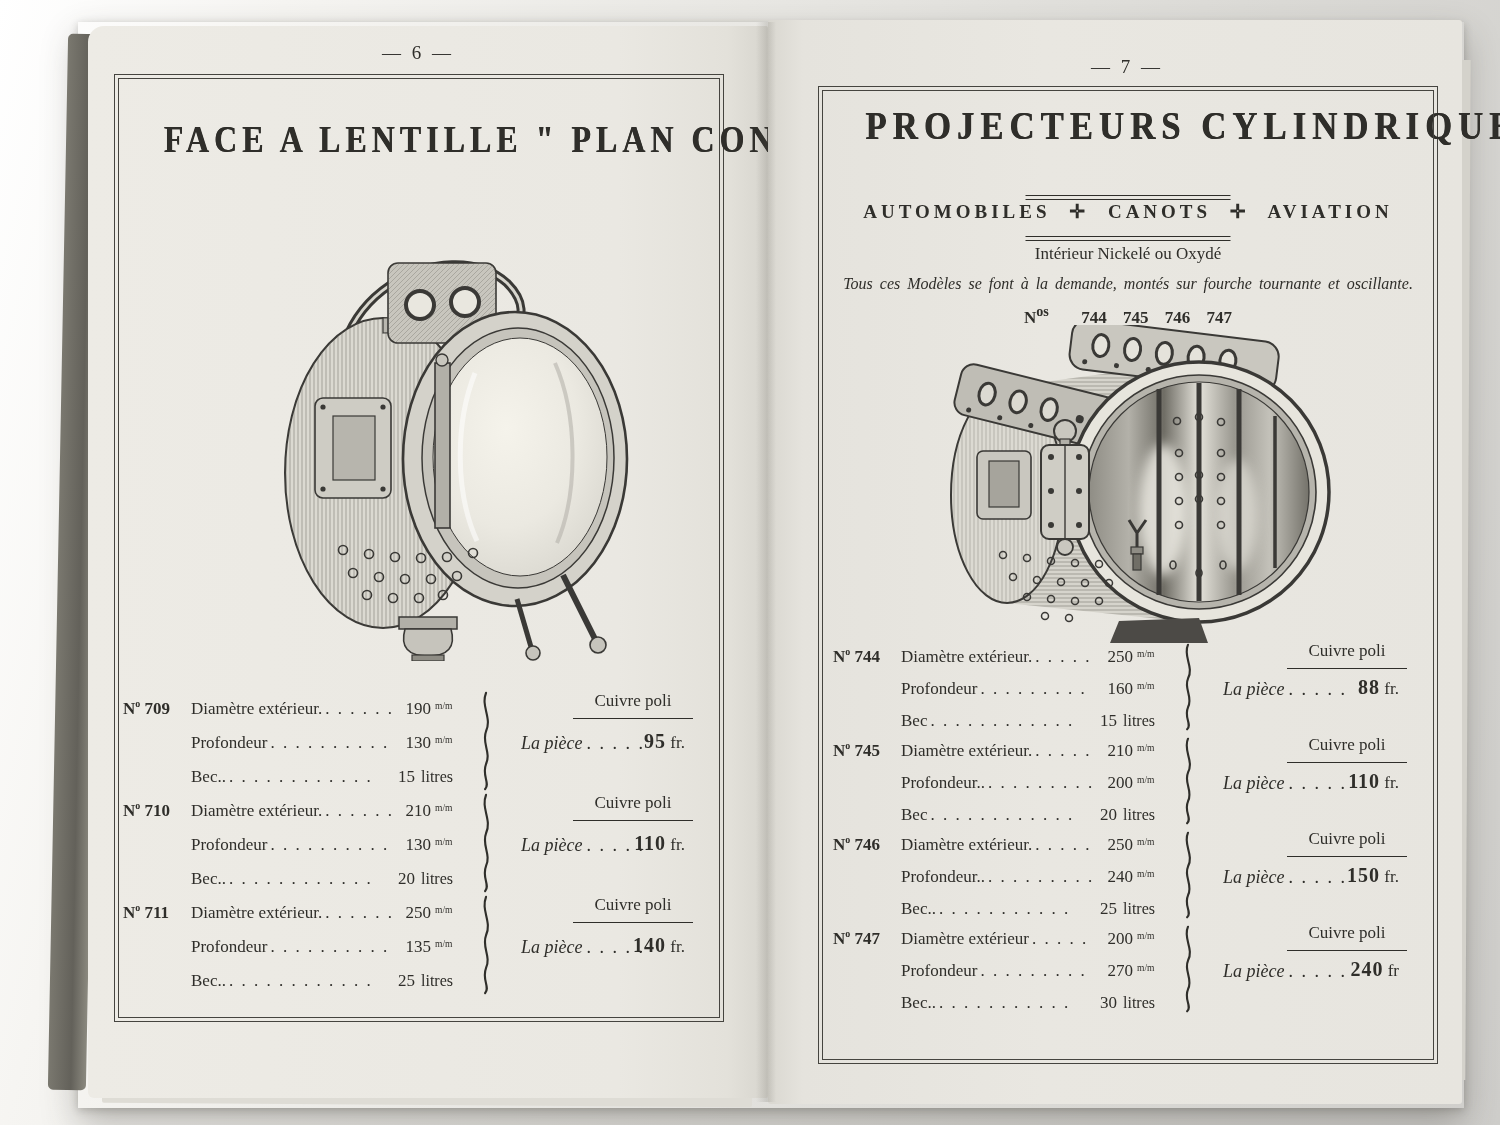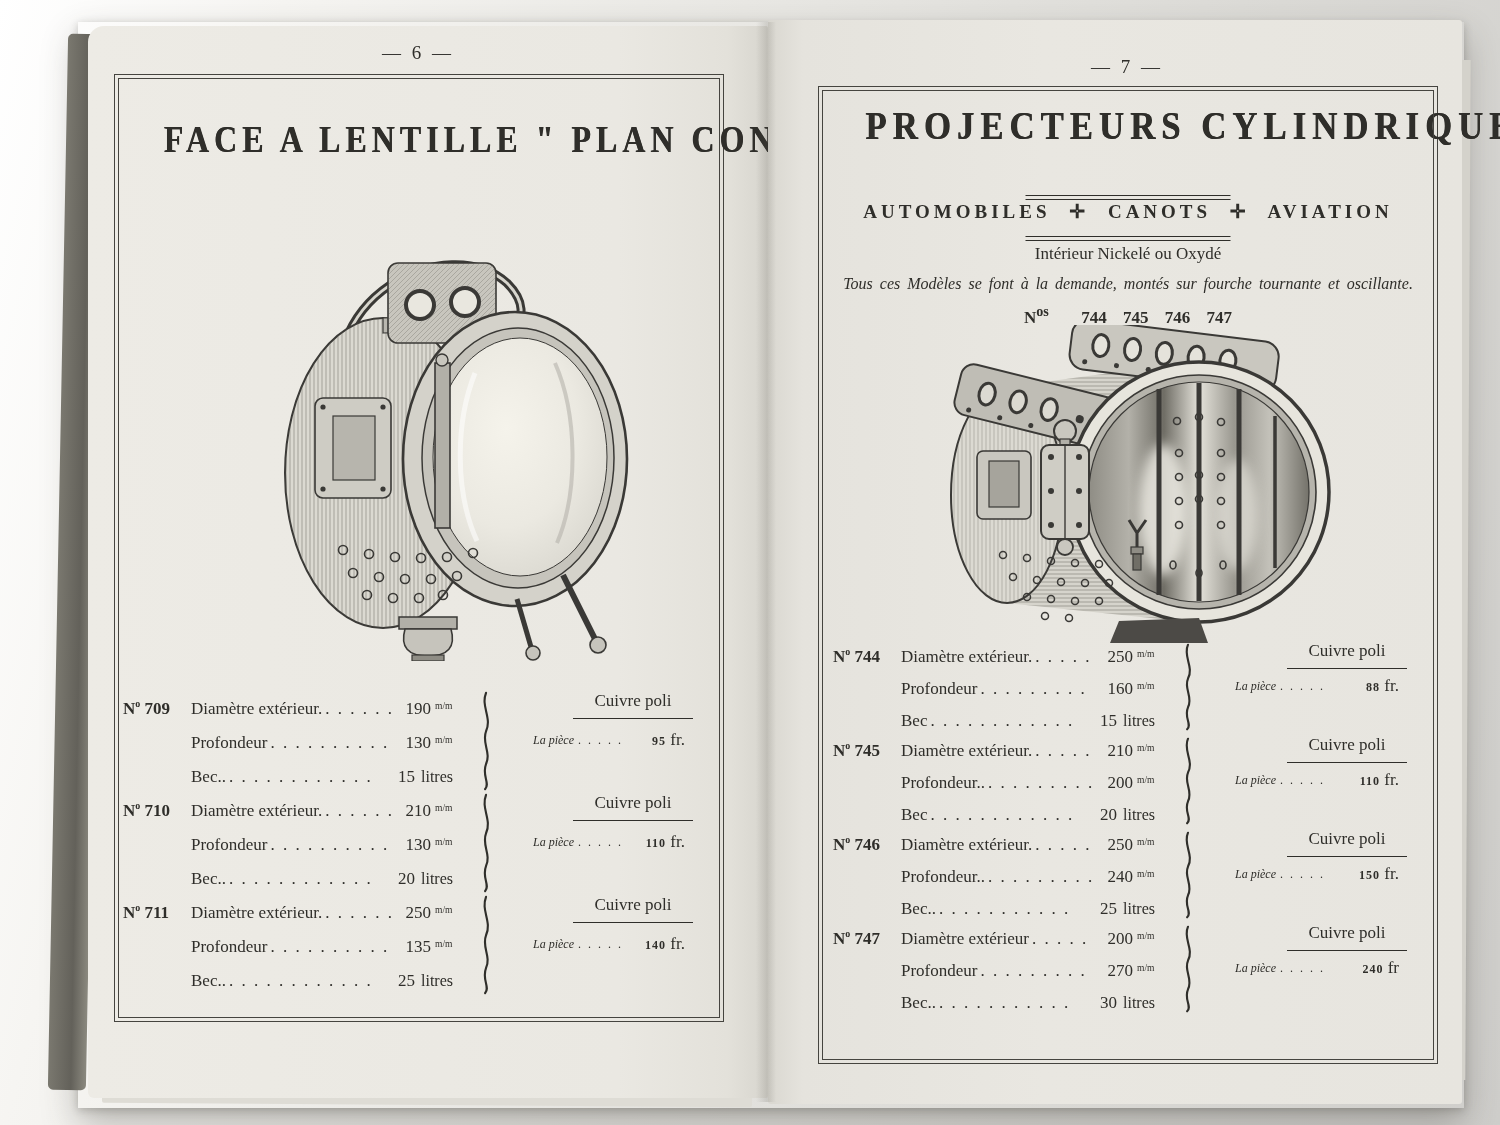--- a/index.html
+++ b/index.html
@@ -62,27 +62,27 @@
   .lead{flex:1;overflow:hidden;white-space:nowrap;letter-spacing:2px;padding:0 3px;}
   .sval{width:40px;text-align:right;flex:none;}
   .unit{flex:none;}
   .u-mm{font-size:9.5px;vertical-align:super;position:relative;top:-5px;margin-left:4px;width:26px;}
   .u-lit{font-size:16px;margin-left:6px;width:40px;}
   .brace{width:16px;flex:none;margin:2px 4px 0 2px;}
   .lp-entries .brace{height:100px;} .rp-entries .brace{height:88px;}
   .e-price{position:relative;flex:1;height:100%;}
   .finish{position:absolute;top:2px;right:8px;width:136px;text-align:center;font-size:17px;}
   .frule{position:absolute;top:29px;right:16px;width:120px;border-top:1.4px solid #2f2e2a;}
-  .piece{position:absolute;top:44px;left:20px;width:138px;white-space:nowrap;overflow:hidden;font-size:12px;}
+  .piece{position:absolute;top:44px;left:8px;width:138px;white-space:nowrap;overflow:hidden;font-size:18px;}
   .rp-entries .piece{top:40px;}
   .plab{font-style:italic;}
   .lead2{letter-spacing:2px;padding-left:4px;}
   .pprice{position:absolute;top:41px;right:24px;font-size:17px;white-space:nowrap;}
   .rp-entries .pprice{top:37px;}
-  .pprice b{font-size:12px;letter-spacing:1px;}
+  .pprice b{font-size:20px;letter-spacing:1px;}
   svg .ink{stroke:#3a3936;}
 </style>
 </head>
 <body>
 
 <div class="book-shadow"></div>
 <div class="cover-edge"></div>
 <div class="stack-bottom-left"></div>
 <div class="stack-right"></div>
 

